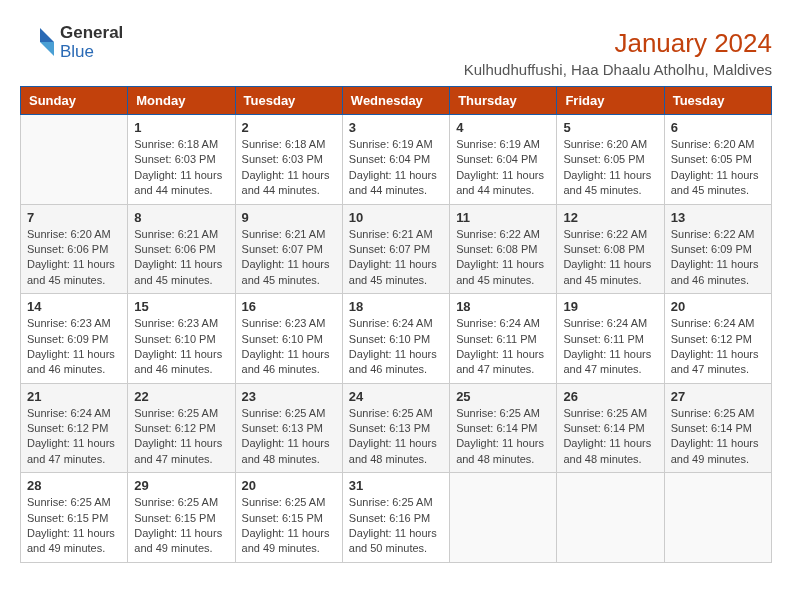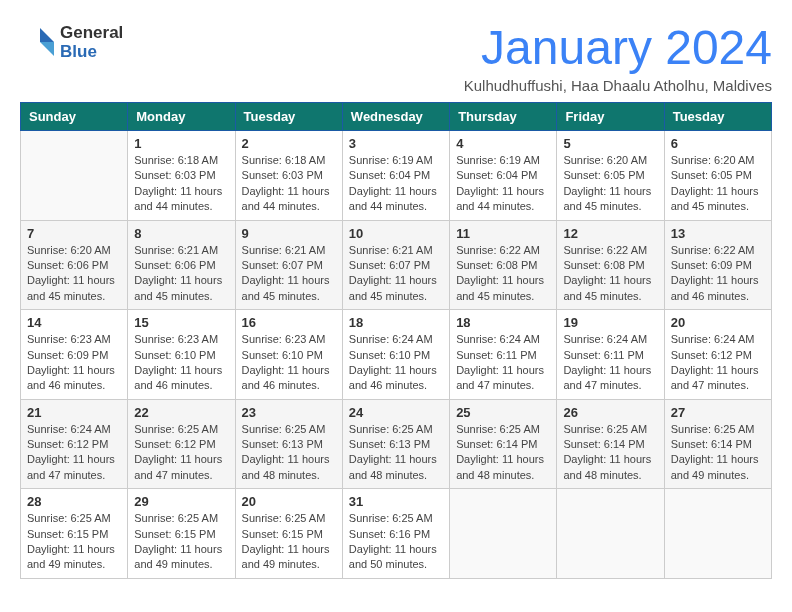--- a/index.html
+++ b/index.html
@@ -24,36 +24,37 @@
     }
     .logo-text {
       display: flex;
       flex-direction: column;
       line-height: 1.1;
     }
     .title-block {
       text-align: right;
     }
     .month-title {
-      font-size: 48px;
-      color: #3b82f6;
+      font-size: 26px;
+      color: #c2410c;
       font-weight: normal;
+      margin-top: 8px;
     }
     .location-title {
       font-size: 15px;
       color: #555;
       margin-top: 2px;
     }
     .calendar {
       width: 100%;
       border-collapse: collapse;
       border: 1px solid #ccc;
     }
     .calendar th {
-      background: #0f766e;
+      background: #c2410c;
       color: #fff;
       text-align: left;
       padding: 6px 8px;
       font-size: 13px;
       font-weight: bold;
       border: 1px solid #1a5aa5;
     }
     .calendar td {
       vertical-align: top;
       padding: 5px 6px;
@@ -90,21 +91,21 @@
 <div class="header">
   <div class="logo">
     <div style="display:flex;align-items:center;">
       <svg width="38" height="38" viewBox="0 0 38 38">
         <rect x="0" y="0" width="38" height="38" fill="#fff"></rect>
         <polygon points="20,4 34,18 20,18" fill="#2a6ab5"></polygon>
         <polygon points="20,18 34,18 34,32" fill="#4a9fd4"></polygon>
       </svg>
       <div class="logo-text" style="margin-left:2px;">
         <span style="font-size:17px;font-weight:bold;color:#333;line-height:1.1;">General</span>
-        <span style="font-size:17px;font-weight:bold;color:#2a6ab5;line-height:1.1;">Blue</span>
+        <span style="font-size:17px;font-weight:normal;color:#2a6ab5;line-height:1.1;">Blue</span>
       </div>
     </div>
   </div>
   <div class="title-block">
     <div class="month-title">January 2024</div>
     <div class="location-title">Kulhudhuffushi, Haa Dhaalu Atholhu, Maldives</div>
   </div>
 </div>
 
 <table class="calendar">

